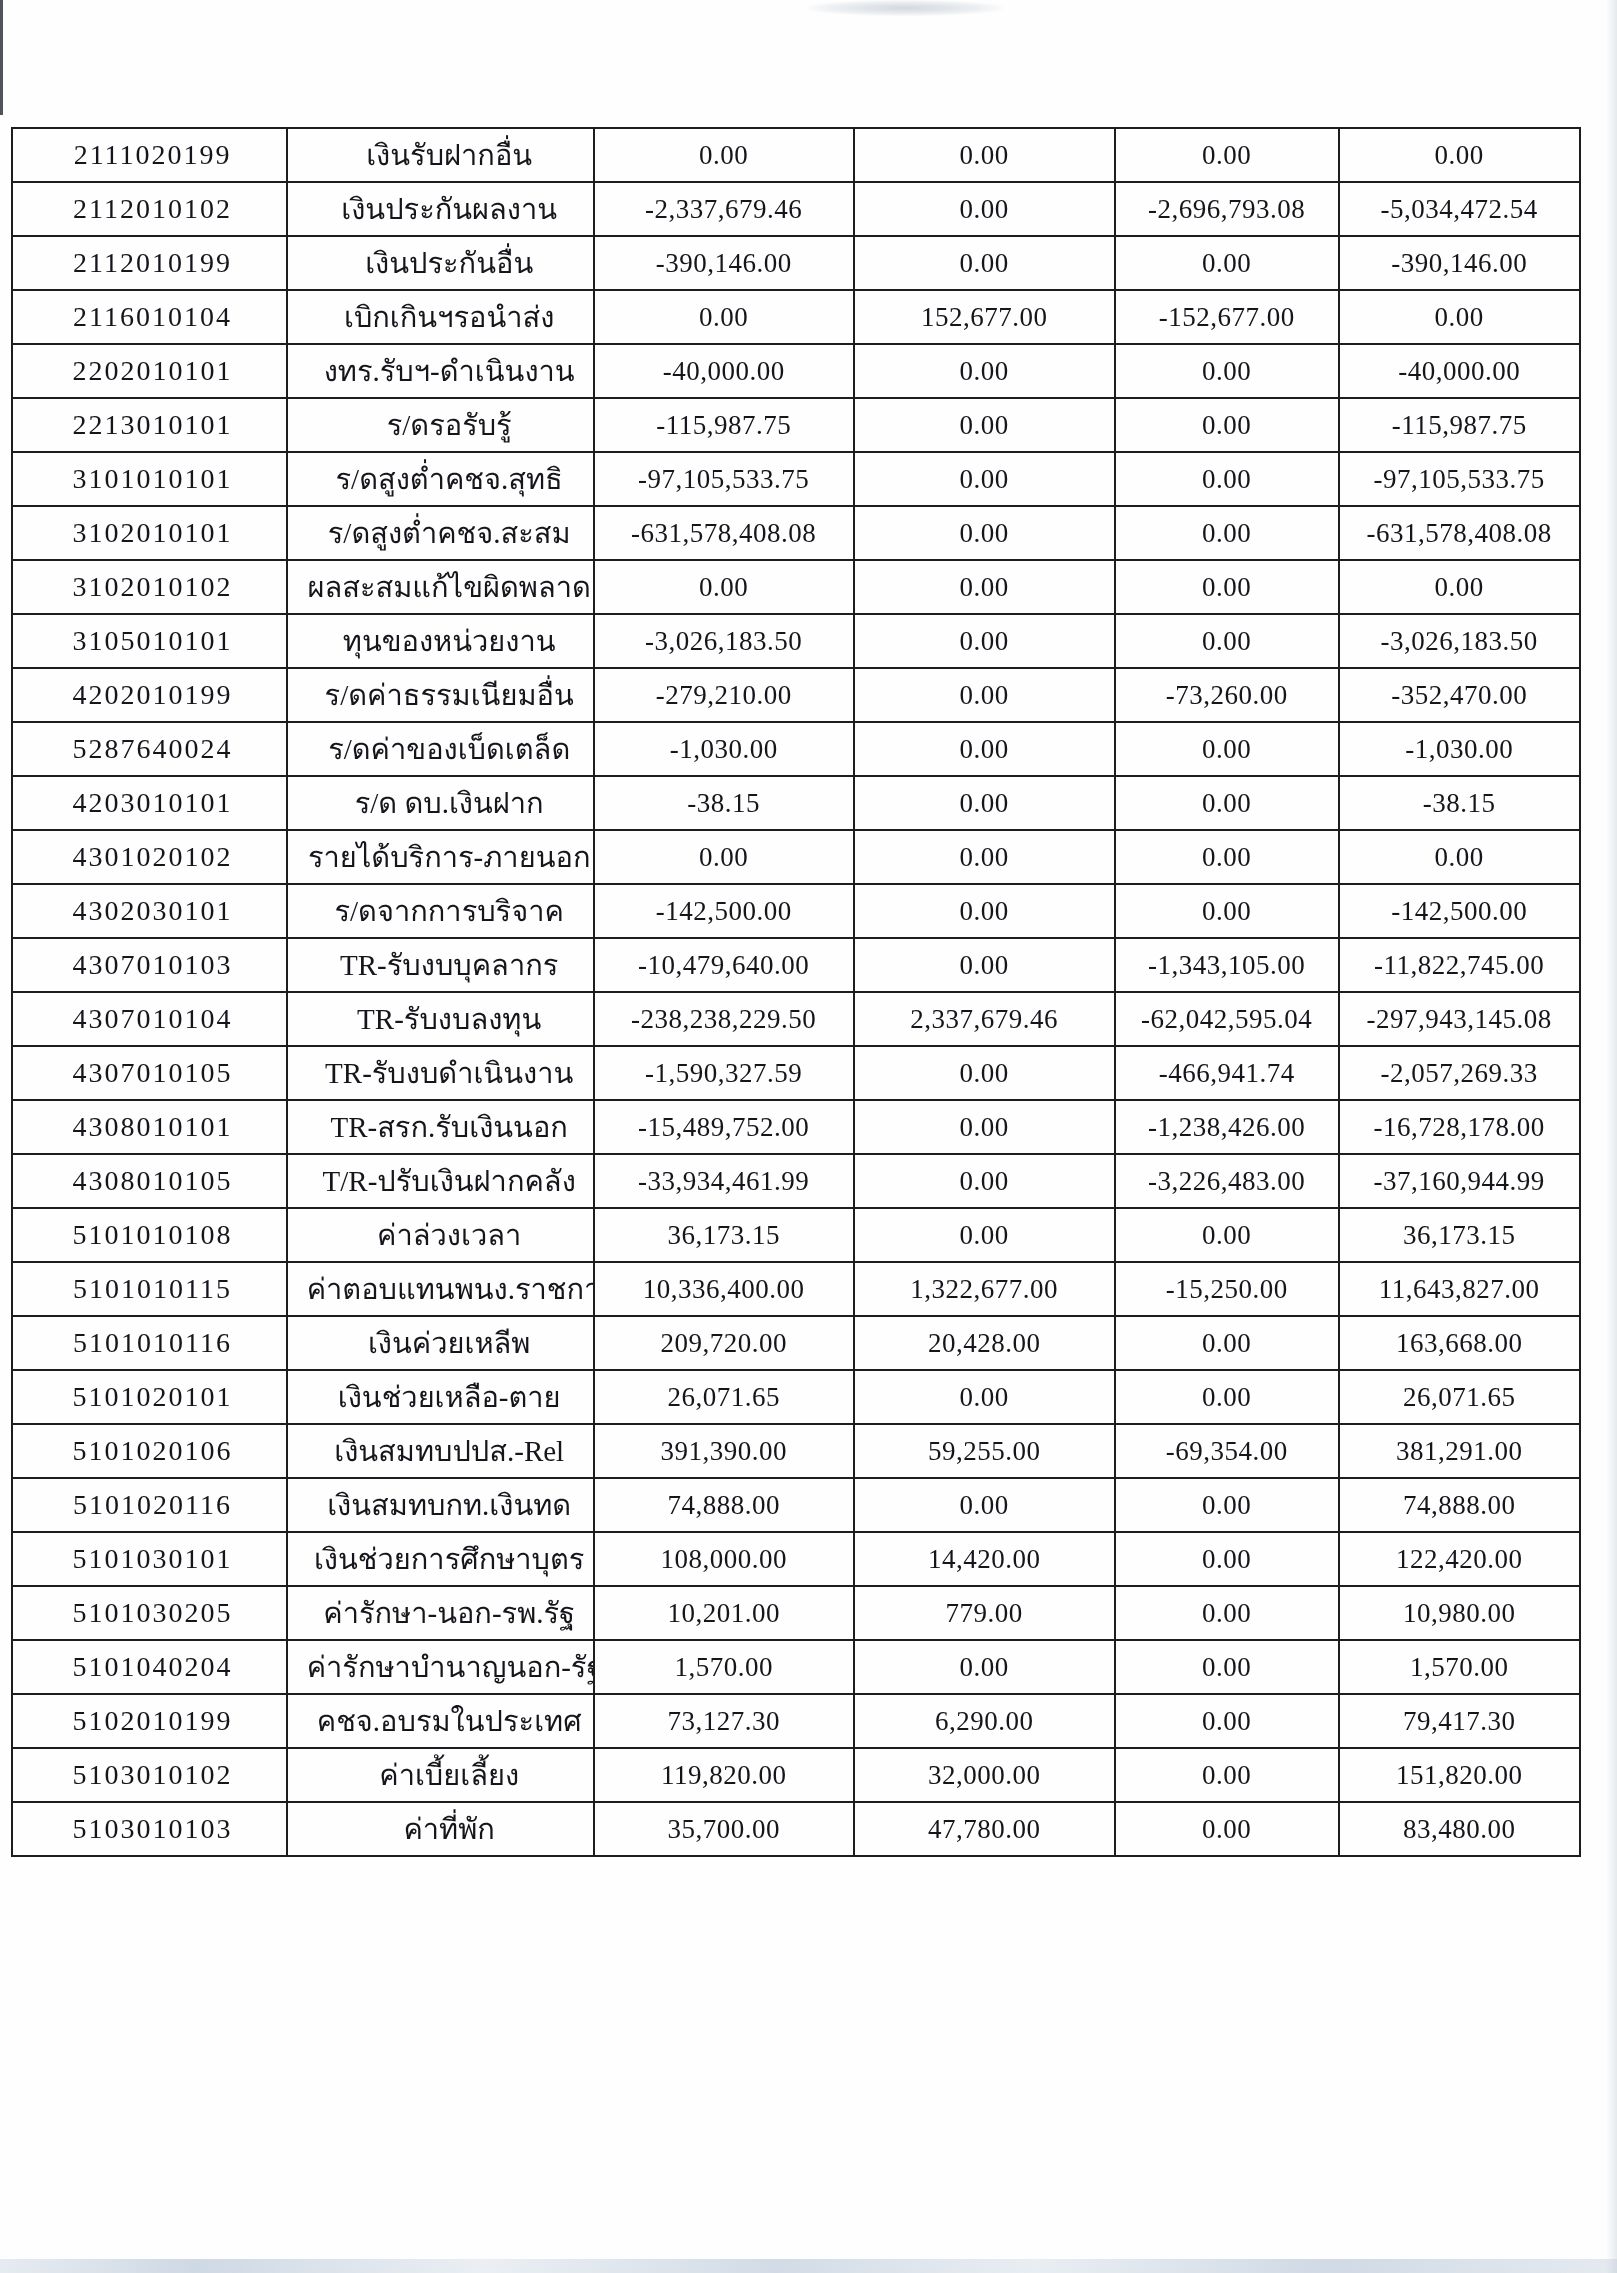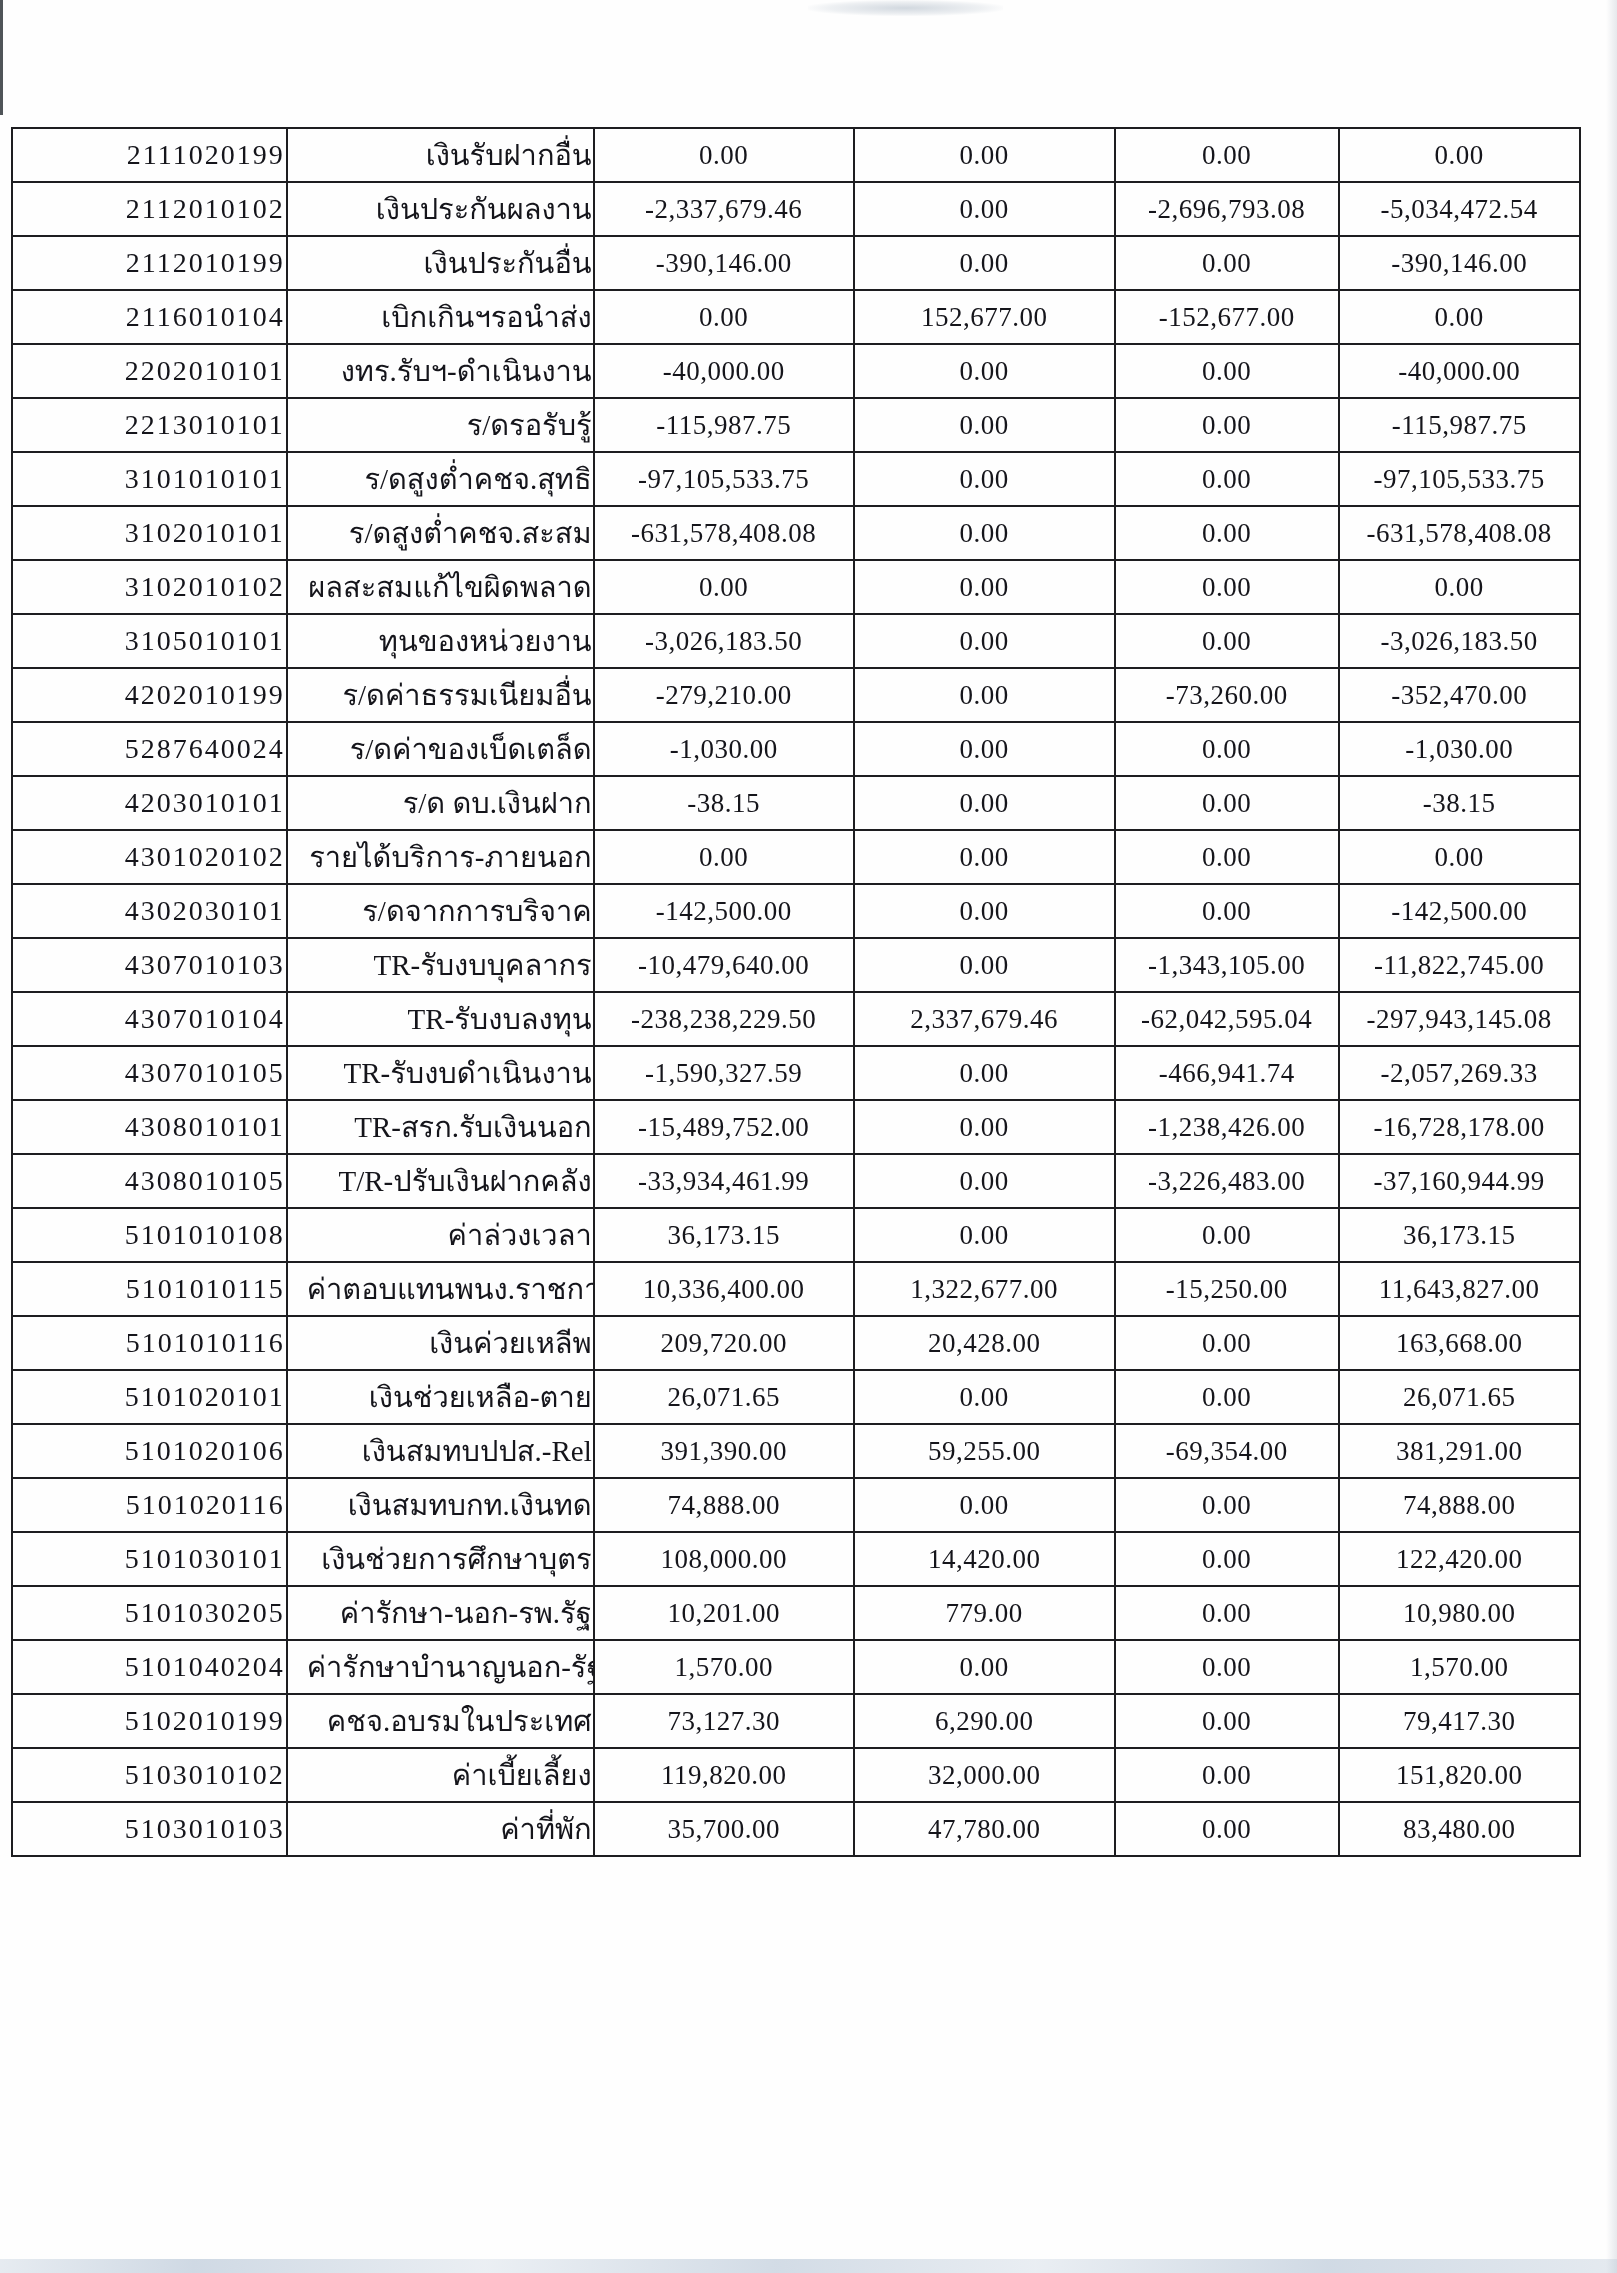--- a/index.html
+++ b/index.html
@@ -59,26 +59,26 @@
     height:50px;
     vertical-align:middle;
     color:#15151b;
     overflow:hidden;
     white-space:nowrap;
   }
   td.code{
     font-size:28px;
     letter-spacing:2px;
     padding-left:7.8px;
-    text-align:right;
+    text-align:center;
   }
   td.name{
     font-size:29px;
     padding-left:19px;
-    text-align:right;
+    text-align:center;
   }
   td.num{
     font-size:27px;
     text-align:center;
     letter-spacing:0.5px;
   }
 </style>
 </head>
 <body>
 

